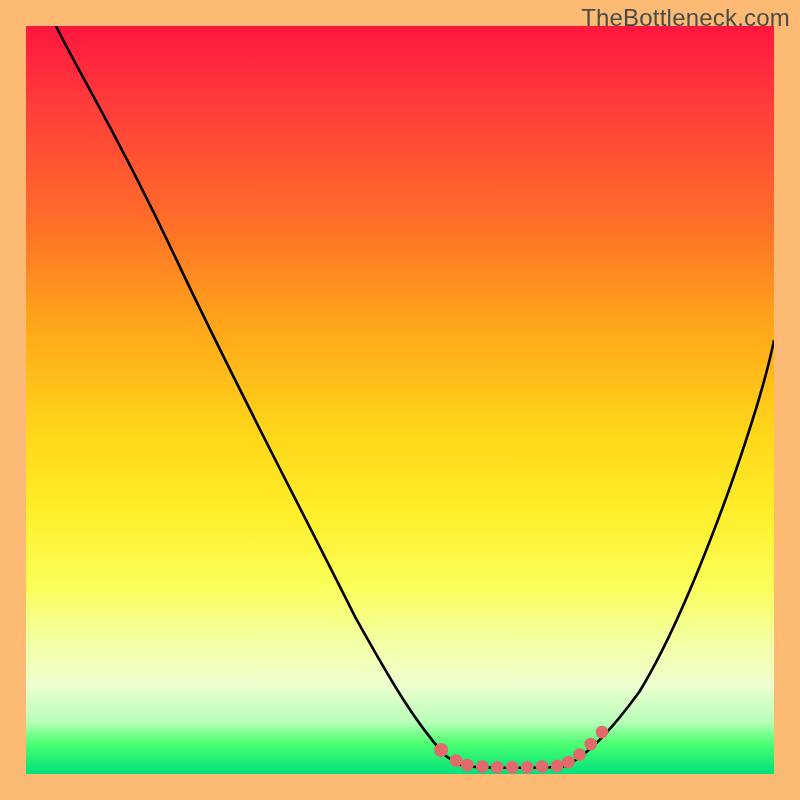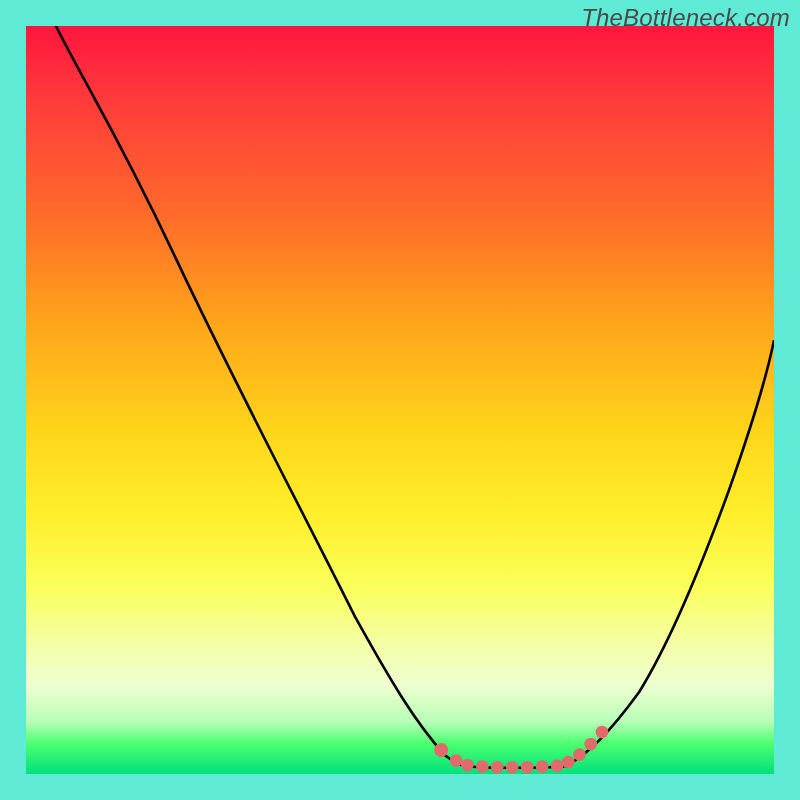--- a/index.html
+++ b/index.html
@@ -10,22 +10,21 @@
     background: #000;
     overflow: hidden;
     font-family: Arial, Helvetica, sans-serif;
   }
   .frame {
     position: absolute;
     left: 0;
     top: 0;
     width: 800px;
     height: 800px;
-    background: #5eead4;
-    font-style: italic;
+    background: #fdba74;
   }
   .plot-area {
     position: absolute;
     left: 26px;
     top: 26px;
     width: 748px;
     height: 748px;
     background: linear-gradient(to bottom,
       #ff163e 0%,
       #ff3b3b 10%,

